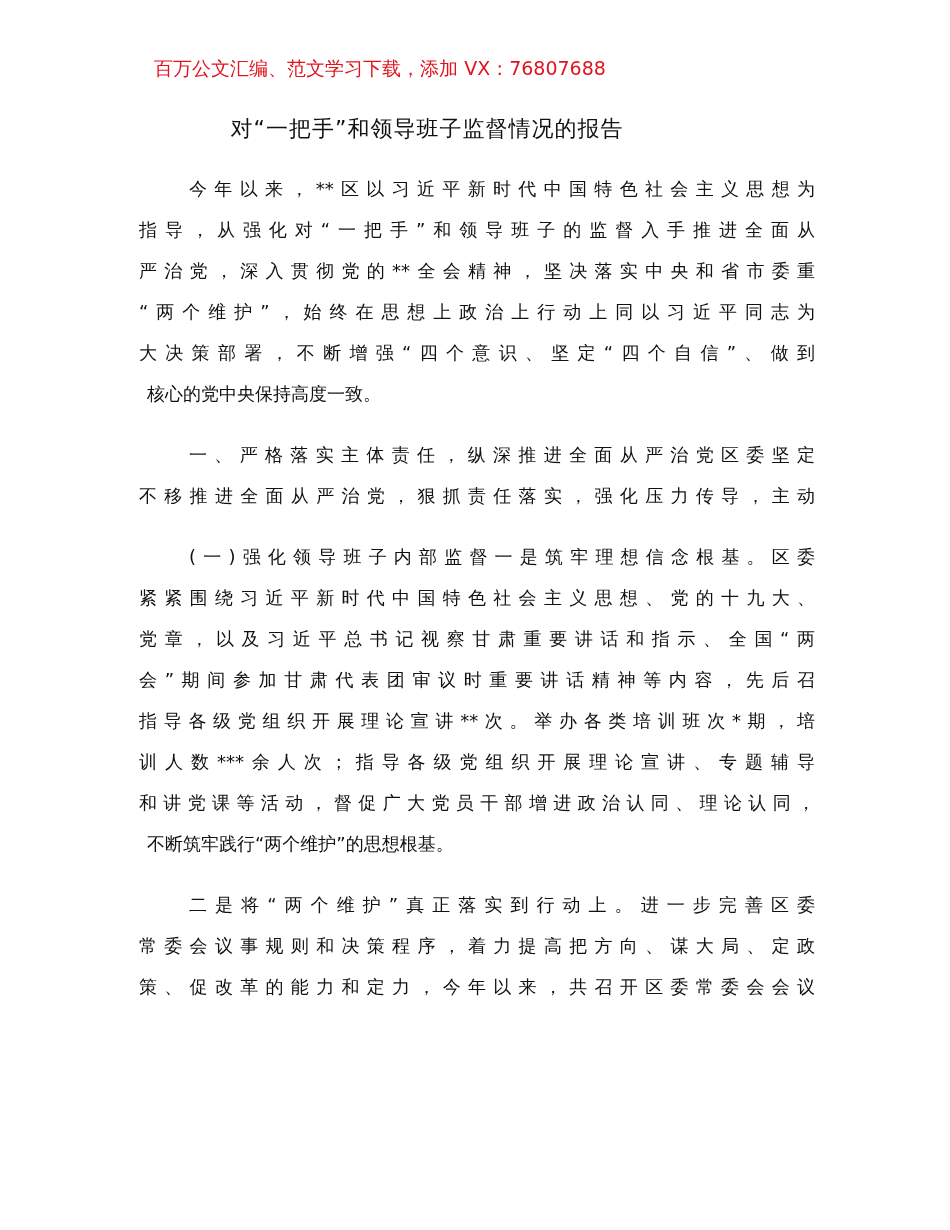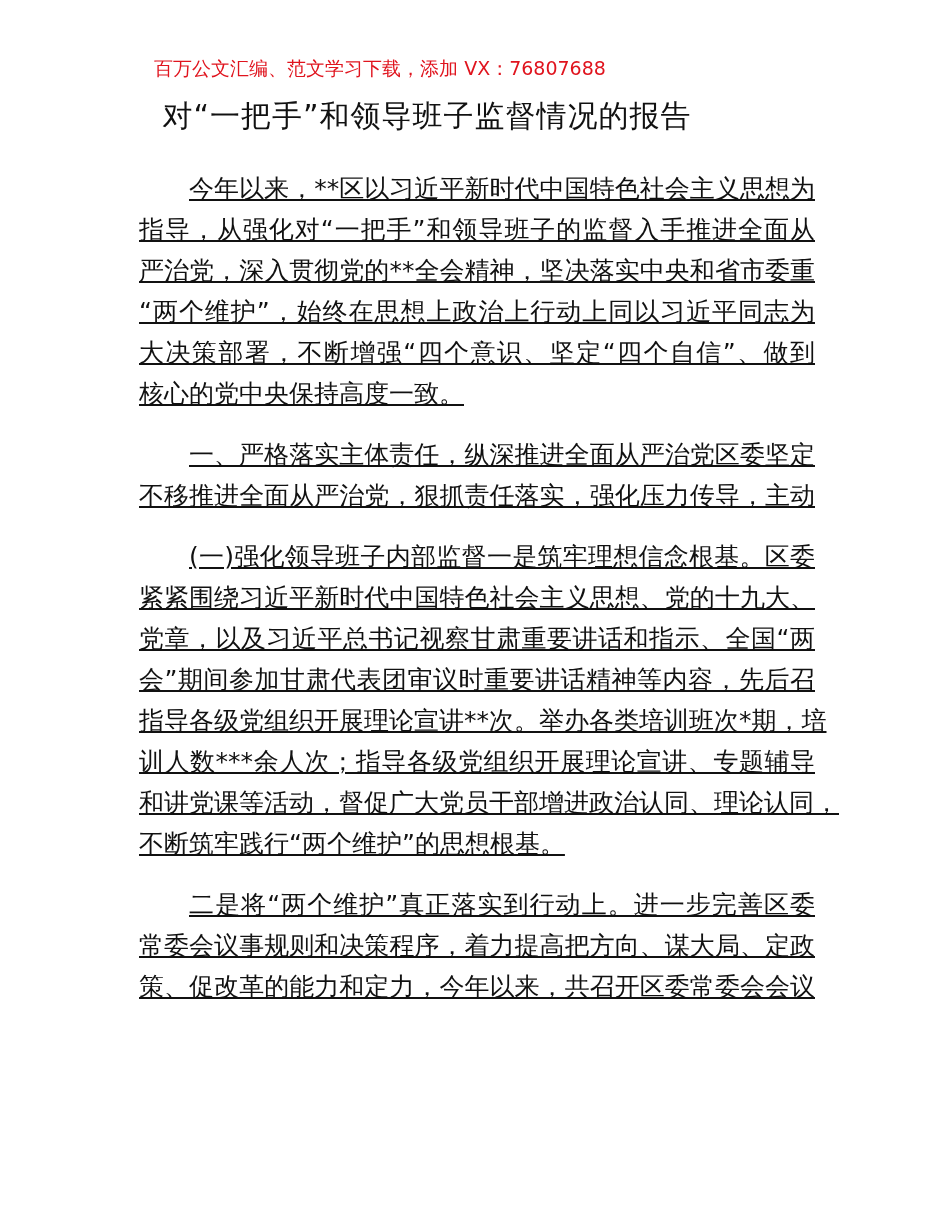--- a/index.html
+++ b/index.html
@@ -1,25 +1,25 @@
 <!DOCTYPE html>
 <html><head>
 <meta charset="utf-8">
 <style>
   html, body { margin: 0; padding: 0; background: #ffffff; }
   body { width: 950px; height: 1230px; position: relative; overflow: hidden;
          font-family: "DejaVu Sans", "Liberation Sans", sans-serif; color: #111; }
   .watermark { position: absolute; top: 56px; left: 0; width: 760px; text-align: center;
                color: #e0141e; font-size: 19px; letter-spacing: 0px; }
-  .title { position: absolute; top: 96px; left: 0; width: 854px; text-align: center;
-           font-size: 30px; color: #111; letter-spacing: 1px; }
+  .title { position: absolute; top: 114px; left: 0; width: 854px; text-align: center;
+           font-size: 22px; color: #111; letter-spacing: 1px; }
   .body { position: absolute; top: 168px; left: 139px; width: 676px; }
-  .line { height: 41px; line-height: 41px; font-size: 25px; white-space: nowrap;
-          text-align: justify; text-align-last: justify; text-decoration: underline; }
-  .line.last { text-align-last: left; }
+  .line { height: 41px; line-height: 41px; font-size: 18px; white-space: nowrap;
+          text-align: justify; text-align-last: justify; }
+  .line.last { text-align-last: left; margin-left: 8px; }
   .line.indent { padding-left: 50px; }
   .gap { height: 20px; }
 </style>
 </head>
 <body>
 
 <div class="watermark">百万公文汇编、范文学习下载，添加 VX：76807688</div>
 <div class="title">对“一把手”和领导班子监督情况的报告</div>
 
 <div class="body">

